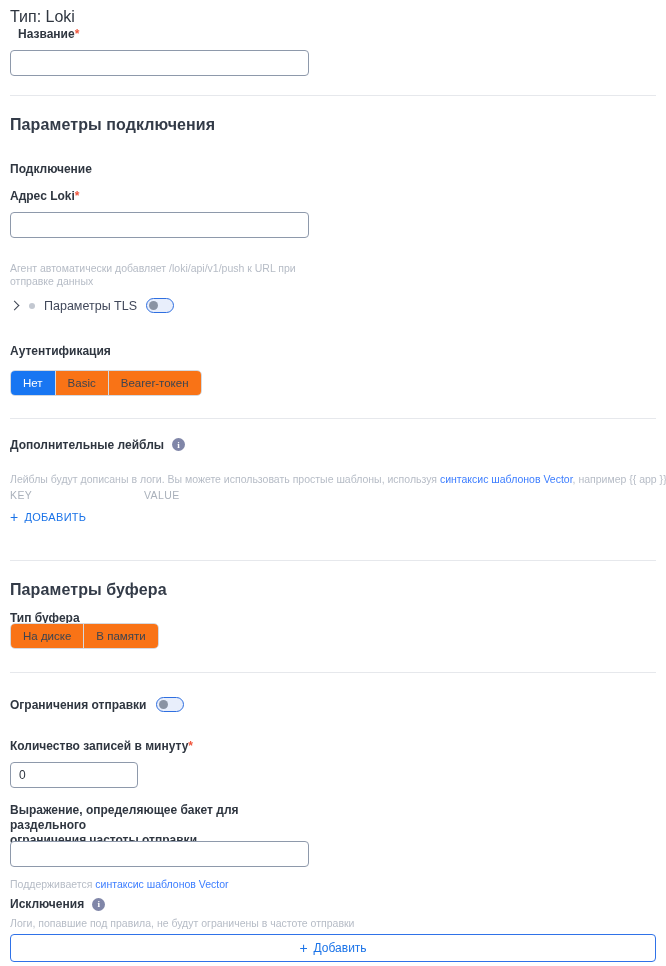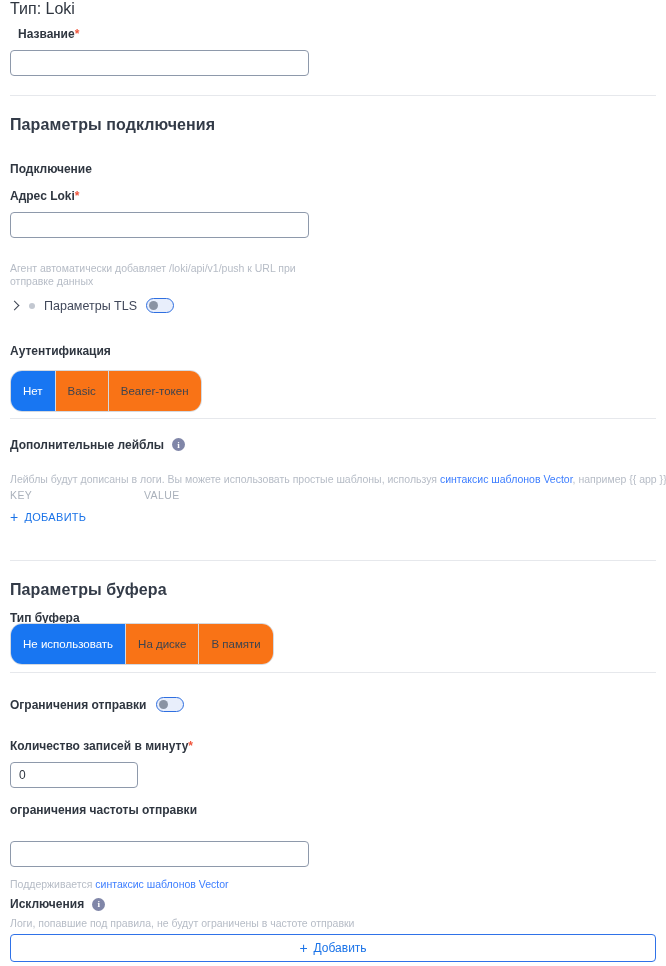--- a/index.html
+++ b/index.html
@@ -77,24 +77,24 @@
   .divider {
     height: 1px;
     background: #e6e8ec;
     width: 646px;
     margin: 0;
   }
 
   
   .segmented {
     display: inline-flex;
-    border-radius: 12px;
+    border-radius: 5px;
     overflow: hidden;
     border: 1px solid #d4d9e0;
-    height: 42px;
+    height: 26px;
     align-items: flex-end;
   }
   .seg {
     font-size: 11.5px;
     color: #3d4450;
     background: #f97316;
     border: none;
     border-right: 1px solid #d4d9e0;
     padding: 0 12px;
     height: 100%;
@@ -225,21 +225,21 @@
   }
 
   
   .abs { position: absolute; }
 </style>
 </head>
 <body>
 
 <div class="page">
 
-  <div class="abs" style="left:10px; top:0px;">Тип: Loki</div>
+  <div class="abs" style="left:10px; top:8px;">Тип: Loki</div>
 
   <div class="abs field-label" style="left:10px; top:27px;padding-left:8px;">
     <span>Название</span><span class="req">*</span>
   </div>
   <input class="text-input abs" style="left: 10px; top: 50px;" value="" placeholder="">
 
   <div class="divider abs" style="left:10px; top:95px;"></div>
 
   <div class="abs section-title" style="left:10px; top:116px;">Параметры подключения</div>
 
@@ -288,40 +288,40 @@
     <span>ДОБАВИТЬ</span>
   </button>
 
   <div class="divider abs" style="left:10px; top:560px;"></div>
 
   <div class="abs section-title" style="left:10px; top:581px;">Параметры буфера</div>
 
   <div class="abs field-label" style="left:10px; top:611px;">Тип буфера</div>
 
   <div class="abs segmented" style="left:10px; top:623px;">
-    <button class="seg active">Не использовать</button>
     <button class="seg">На диске</button>
     <button class="seg">В памяти</button>
   </div>
 
   <div class="divider abs" style="left:10px; top:672px;"></div>
 
   <div class="abs" style="left:10px; top:697px; display:flex; align-items:center; gap:10px;">
     <span class="sub-title">Ограничения отправки</span>
     <span class="toggle">
       <span class="knob"></span>
     </span>
   </div>
 
   <div class="abs field-label" style="left:10px; top:739px;">
     <span>Количество записей в минуту</span><span class="req">*</span>
   </div>
   <input class="text-input small abs" style="left: 10px; top: 762px;" value="0">
 
   <div class="abs field-label" style="left:10px; top:803px; width:300px;">
+    <div>Выражение, определяющее бакет для раздельного</div>
     <div>ограничения частоты отправки</div>
   </div>
   <input class="text-input abs" style="left: 10px; top: 841px;" value="">
 
   <div class="abs hint" style="left:10px; top:878px;">
     <span>Поддерживается </span><a class="link" href="#">синтаксис шаблонов Vector</a>
   </div>
 
   <div class="abs" style="left:10px; top:897px; display:flex; align-items:center; gap:8px;">
     <span class="sub-title">Исключения</span>

